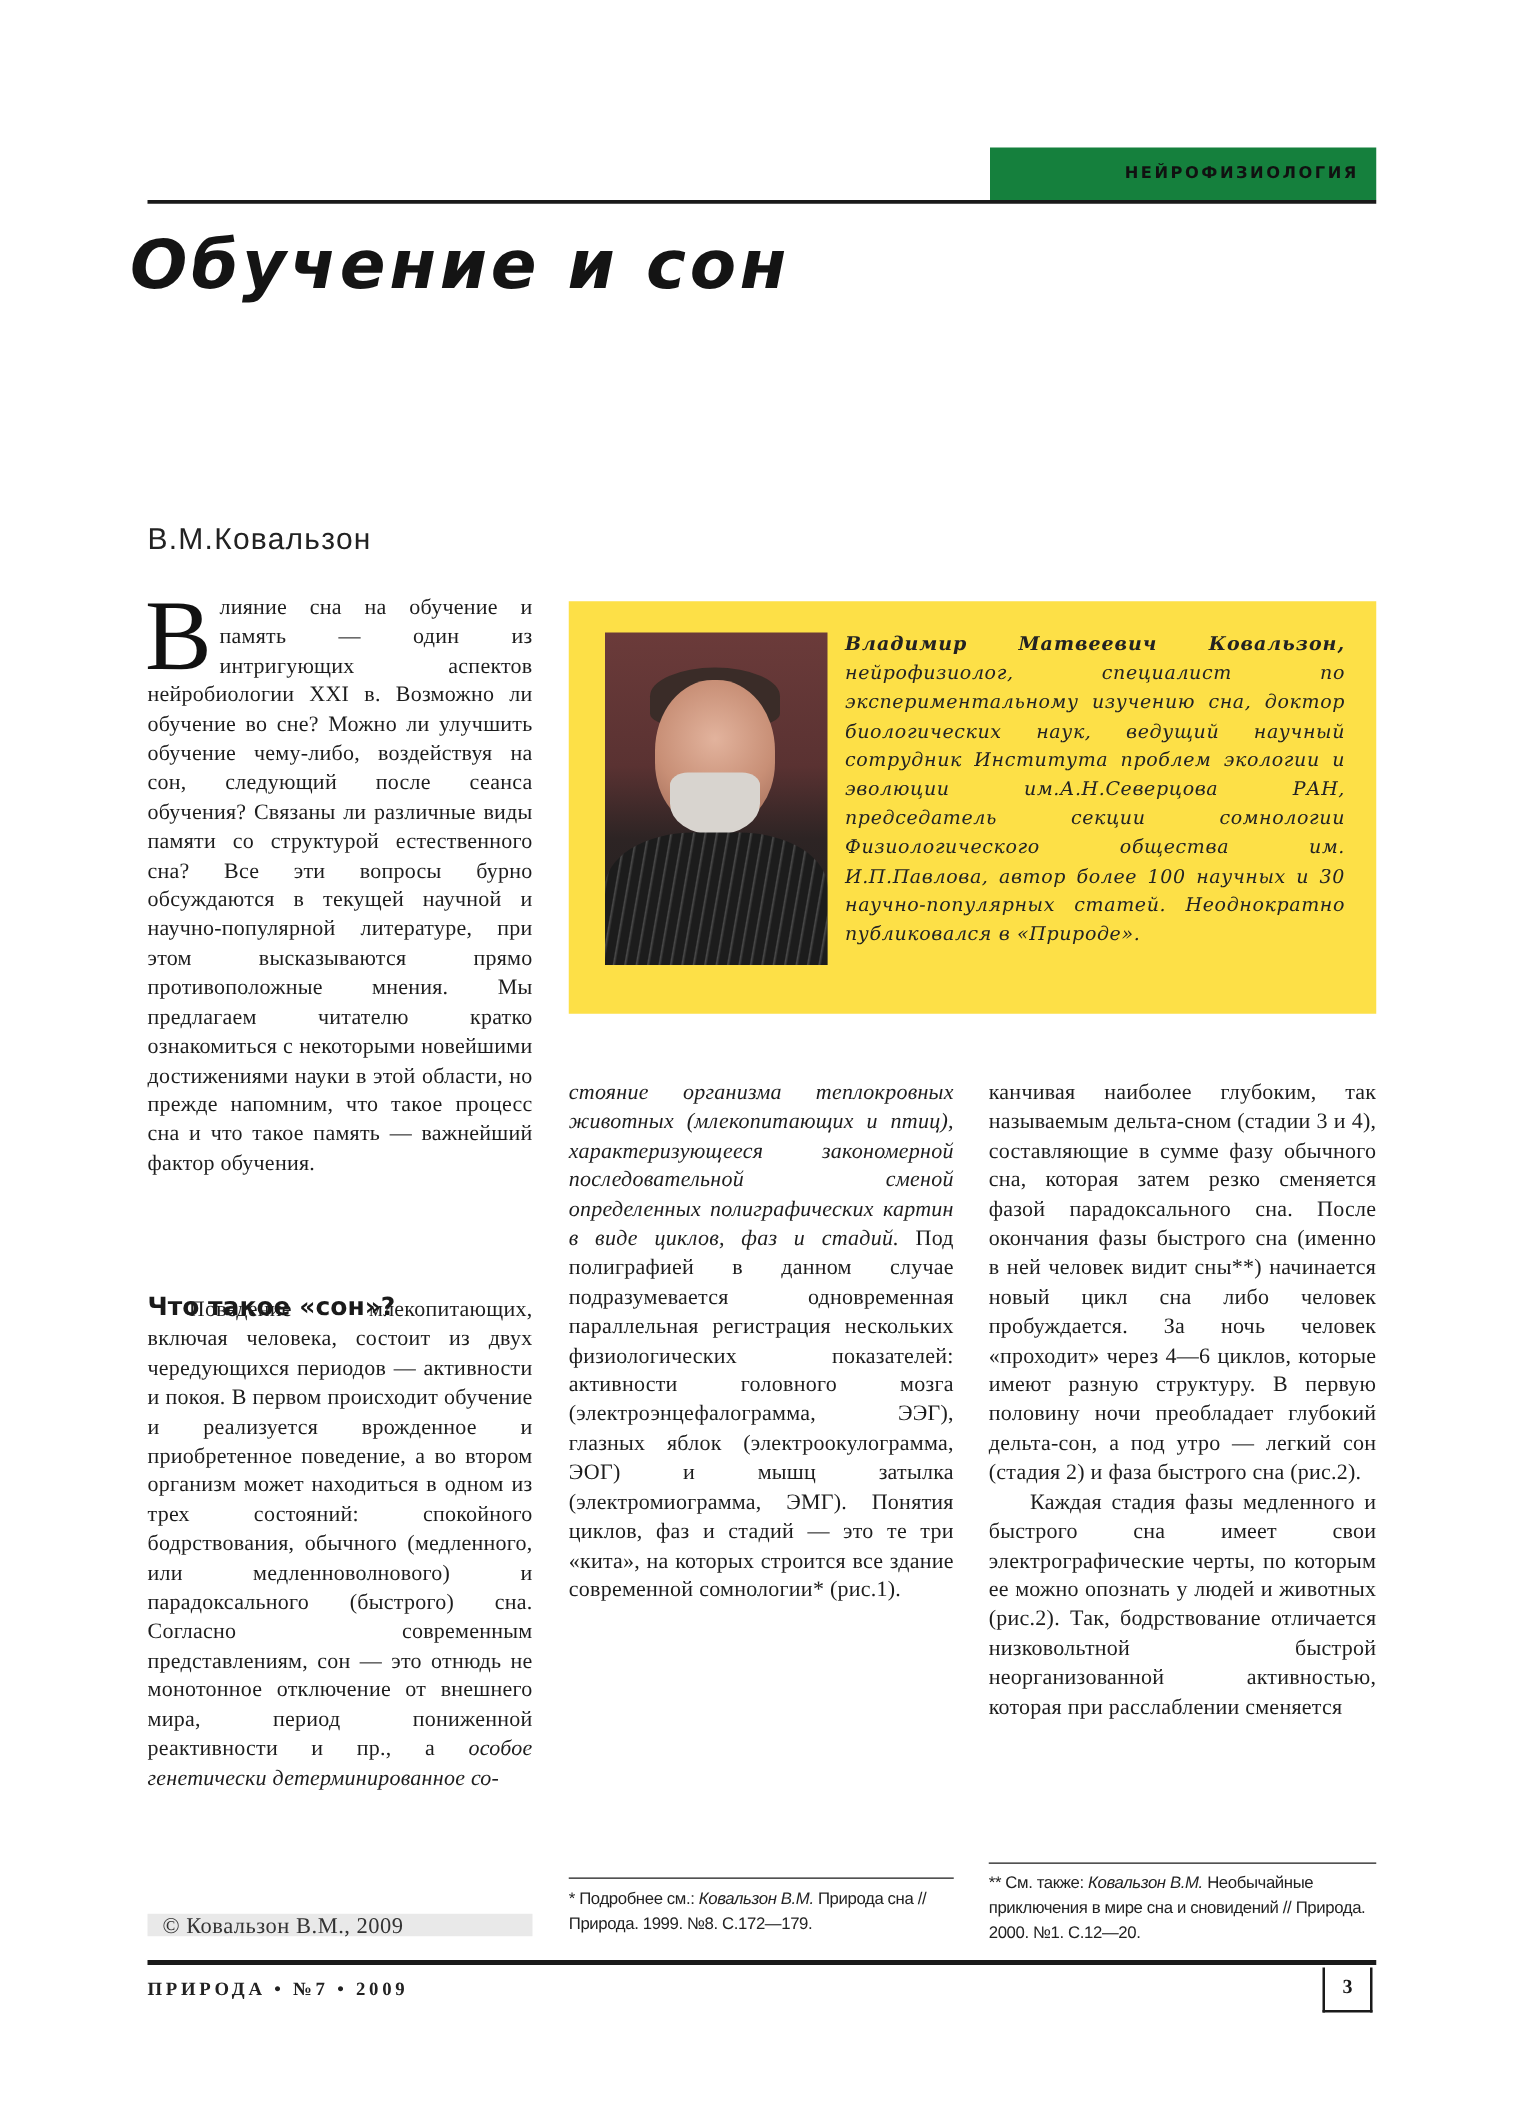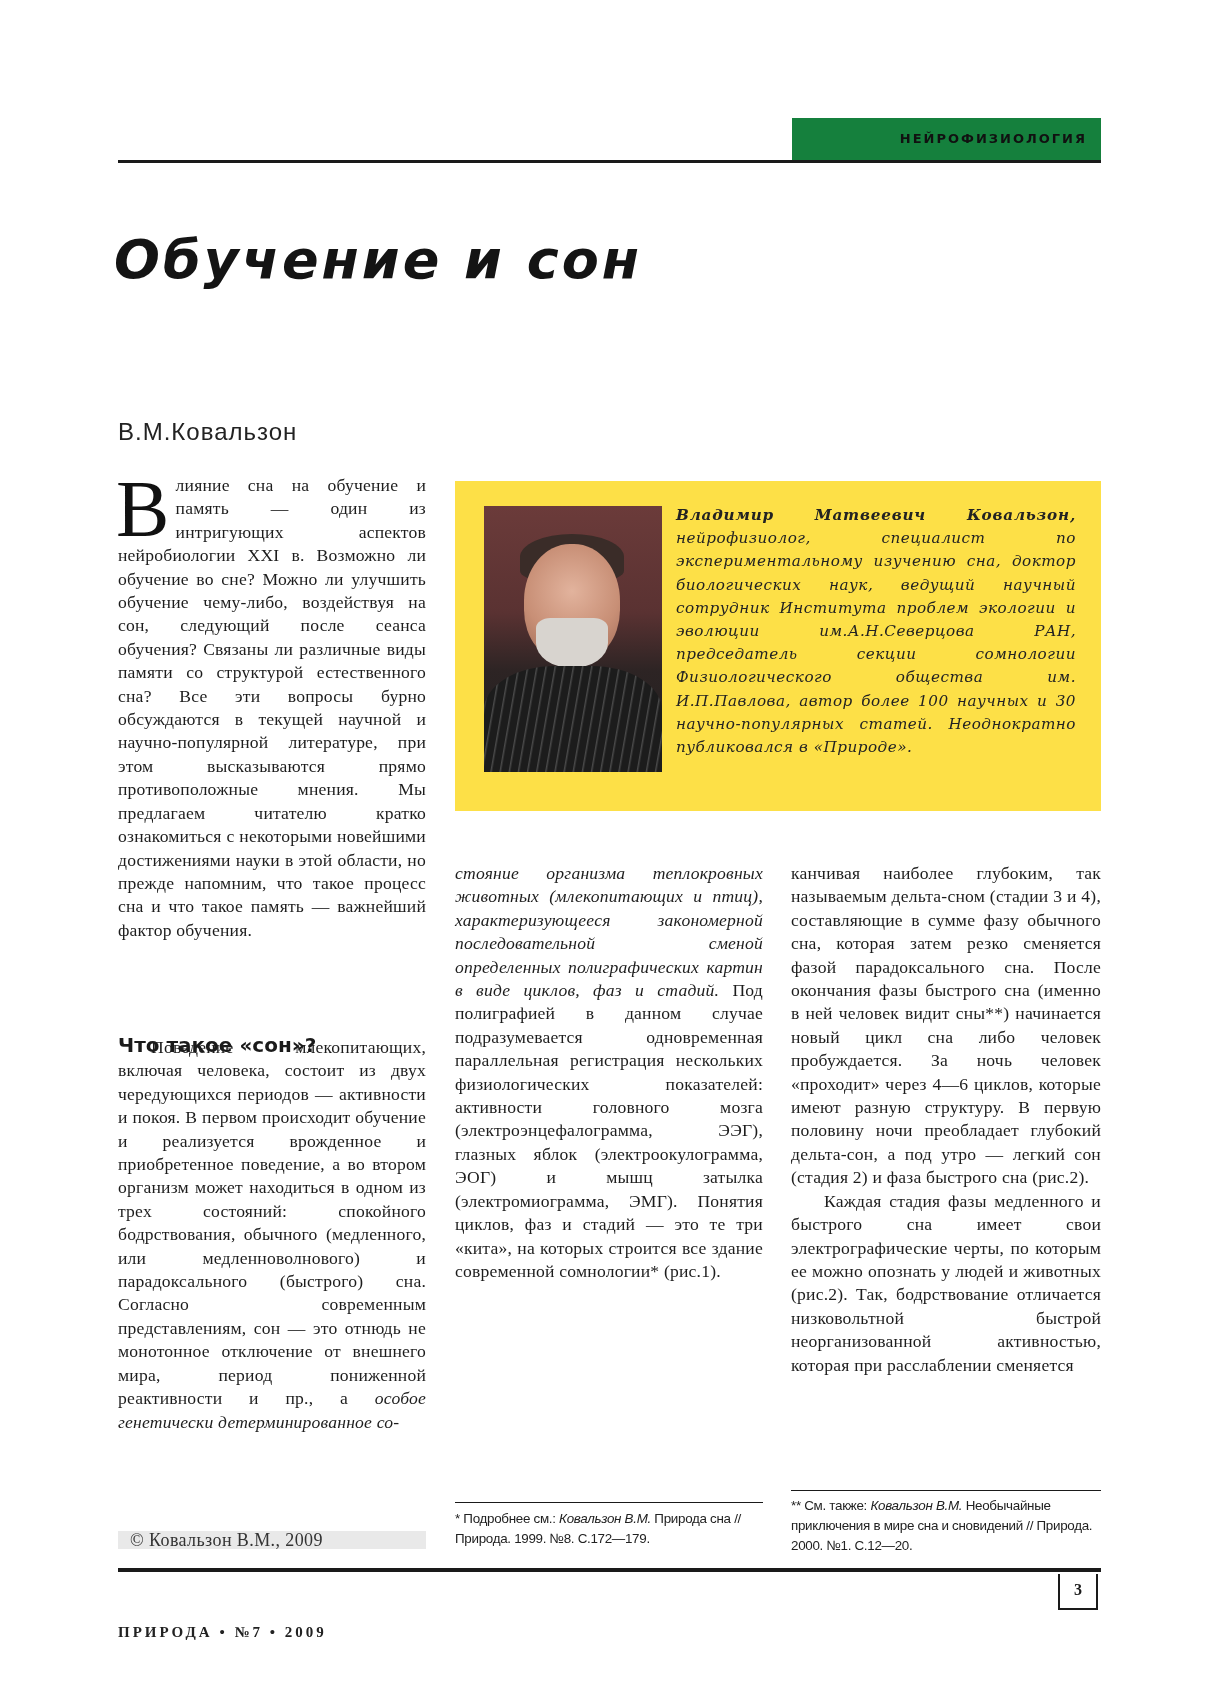--- a/index.html
+++ b/index.html
@@ -2,21 +2,21 @@
 <html><head>
 <meta charset="utf-8">
 <style>
   html, body { margin: 0; padding: 0; background: #ffffff; }
   body { width: 1211px; height: 1683px; position: relative; overflow: hidden; color: #1a1a1a; }
 
   
   .rubric-box { position: absolute; left: 792px; top: 118px; width: 309px; height: 42px; background: #15803d; }
   .rubric { position: absolute; right: 14px; top: 13px; font-family: "DejaVu Sans", sans-serif; font-weight: bold; font-size: 13px; letter-spacing: 2px; color: #111; }
   .top-rule { position: absolute; left: 118px; top: 160px; width: 983px; height: 3px; background: #1a1a1a; }
-  .title { position: absolute; left: 114px; top: 180px; font-family: "DejaVu Sans", sans-serif; font-weight: bold; font-style: italic; font-size: 54px; letter-spacing: 3px; color: #141414; margin-top: 48px; }
+  .title { position: absolute; left: 104px; top: 180px; font-family: "DejaVu Sans", sans-serif; font-weight: bold; font-style: italic; font-size: 54px; letter-spacing: 3px; color: #141414; }
 
   .author { position: absolute; left: 118px; top: 418px; font-family: Liberation Sans, sans-serif; font-size: 24px; letter-spacing: 1px; color: #222; }
 
   
   .col { position: absolute; font-family: "Liberation Serif", serif; font-size: 17.6px; line-height: 23.4px; text-align: justify; color: #1d1d1d; letter-spacing: 0.2px; }
   .col p { margin: 0; }
   .col .indent { text-indent: 33px; }
   .col i { font-style: italic; }
 
   .col1 { left: 118px; top: 474px; width: 308px; }
@@ -41,21 +41,21 @@
   
   .fn-rule { position: absolute; height: 1px; background: #1a1a1a; }
   .fn { position: absolute; font-family: "Liberation Sans", sans-serif; font-size: 13.4px; line-height: 20px; color: #222; letter-spacing: -0.3px; }
   .fn i { font-style: italic; }
 
   .copyright-box { position: absolute; left: 118px; top: 1531px; width: 308px; height: 18px; background: #e9e9e9; }
   .copyright { position: absolute; left: 12px; top: 0px; font-family: "Liberation Serif", serif; font-size: 18px; line-height: 18px; color: #333; letter-spacing: 0.4px; }
 
   
   .bottom-rule { position: absolute; left: 118px; top: 1568px; width: 983px; height: 4px; background: #1a1a1a; }
-  .footer-left { position: absolute; left: 118px; top: 1584px; font-family: "Liberation Serif", serif; font-weight: bold; font-size: 15px; letter-spacing: 3px; color: #222; margin-top: 40px; }
+  .footer-left { position: absolute; left: 118px; top: 1584px; font-family: "Liberation Serif", serif; font-weight: bold; font-size: 15px; letter-spacing: 3px; color: #222; }
   .page-num { position: absolute; left: 1058px; top: 1574px; width: 40px; height: 36px; border: 2px solid #1a1a1a; border-top: none; box-sizing: border-box; text-align: center; font-family: "Liberation Serif", serif; font-weight: bold; font-size: 16px; line-height: 32px; }
 </style>
 </head>
 <body>
 
 <div class="rubric-box">
   <span class="rubric">НЕЙРОФИЗИОЛОГИЯ</span>
 </div>
 <div class="top-rule"></div>
 <div class="title">Обучение и сон</div>

